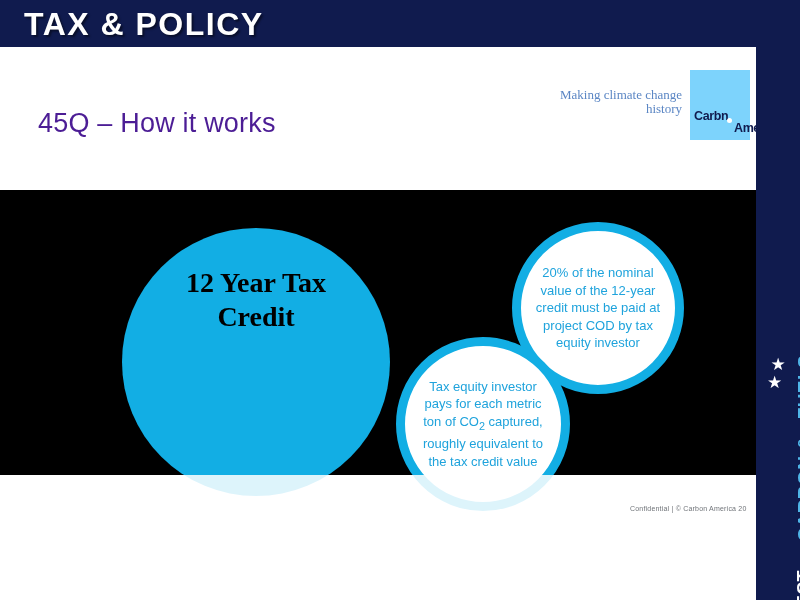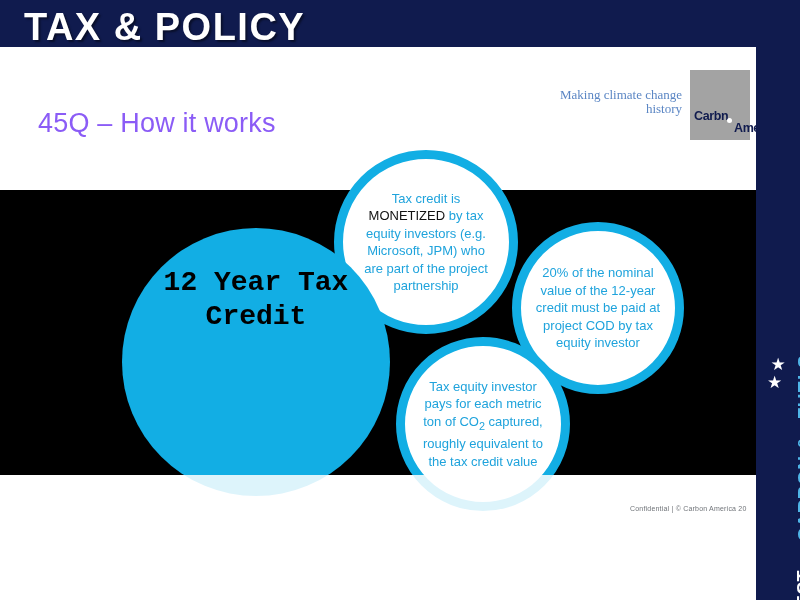--- a/index.html
+++ b/index.html
@@ -28,21 +28,21 @@
     left: 0;
     top: 0;
     width: 756px;
     height: 47px;
     background: #101b4e;
   }
   .header-title {
     position: absolute;
     left: 24px;
     top: 6px;
-    font-size: 38px;
+    font-size: 32px;
     font-weight: bold;
     color: #ffffff;
     letter-spacing: 1.5px;
     font-family: "Liberation Sans", sans-serif;
     text-shadow: 2px 2px 2px rgba(0,0,0,0.45);
     white-space: nowrap;
   }
 
   
   .white-panel {
@@ -73,21 +73,21 @@
     height: 125px;
     background: #ffffff;
   }
 
   
   .slide-title {
     position: absolute;
     left: 38px;
     top: 108px;
     font-size: 27px;
-    color: #8b5cf6;
+    color: #4c1d95;
     font-family: "Liberation Sans", sans-serif;
     font-weight: normal;
     letter-spacing: 0.2px;
     white-space: nowrap;
   }
 
   
   .tagline {
     position: absolute;
     left: 530px;
@@ -100,21 +100,21 @@
     color: #5b86c4;
   }
 
   
   .logo-box {
     position: absolute;
     left: 690px;
     top: 70px;
     width: 60px;
     height: 70px;
-    background: #a3a3a3;
+    background: #7dd3fc;
   }
   .logo-text {
     position: absolute;
     left: 4px;
     bottom: 6px;
     font-family: "Liberation Sans", sans-serif;
     font-weight: bold;
     font-size: 12.5px;
     line-height: 12px;
     color: #101b4e;
@@ -151,21 +151,21 @@
     background: #12aee4;
     padding-top: 38px;
   }
   .circle-main .c-head {
     font-size: 28px;
     font-weight: bold;
     color: #000000;
     text-align: center;
     line-height: 34px;
     width: 200px;
-    font-family: Liberation Mono, monospace;
+    font-family: Liberation Serif, serif;
   }
   .circle-main .c-sub {
     margin-top: 16px;
     font-size: 18px;
     color: #ffffff;
     text-align: left;
     line-height: 22px;
     width: 175px;
     font-family: "Liberation Sans", sans-serif;
   }
@@ -295,23 +295,20 @@
   <div class="tagline">Making climate change history</div>
 
   <div class="logo-box">
     <div class="logo-text">
       <span>Carb</span><span>n</span>
       <span class="l2">America</span>
     </div>
     <div class="logo-dot"></div>
   </div>
 
-  <div class="circle circle-outline circle-top">
-    <div class="c-body"><span>Tax credit is </span><span class="emph">MONETIZED</span><span> by tax equity investors (e.g. Microsoft, JPM) who are part of the project partnership</span></div>
-  </div>
 
   <div class="circle circle-outline circle-right">
     <div class="c-body">20% of the nominal value of the 12-year credit must be paid at project COD by tax equity investor</div>
   </div>
 
   <div class="circle circle-outline circle-bottom">
     <div class="c-body"><span>Tax equity investor pays for each metric ton of CO</span><sub>2</sub><span> captured, roughly equivalent to the tax credit value</span></div>
   </div>
 
   <div class="circle circle-main">

